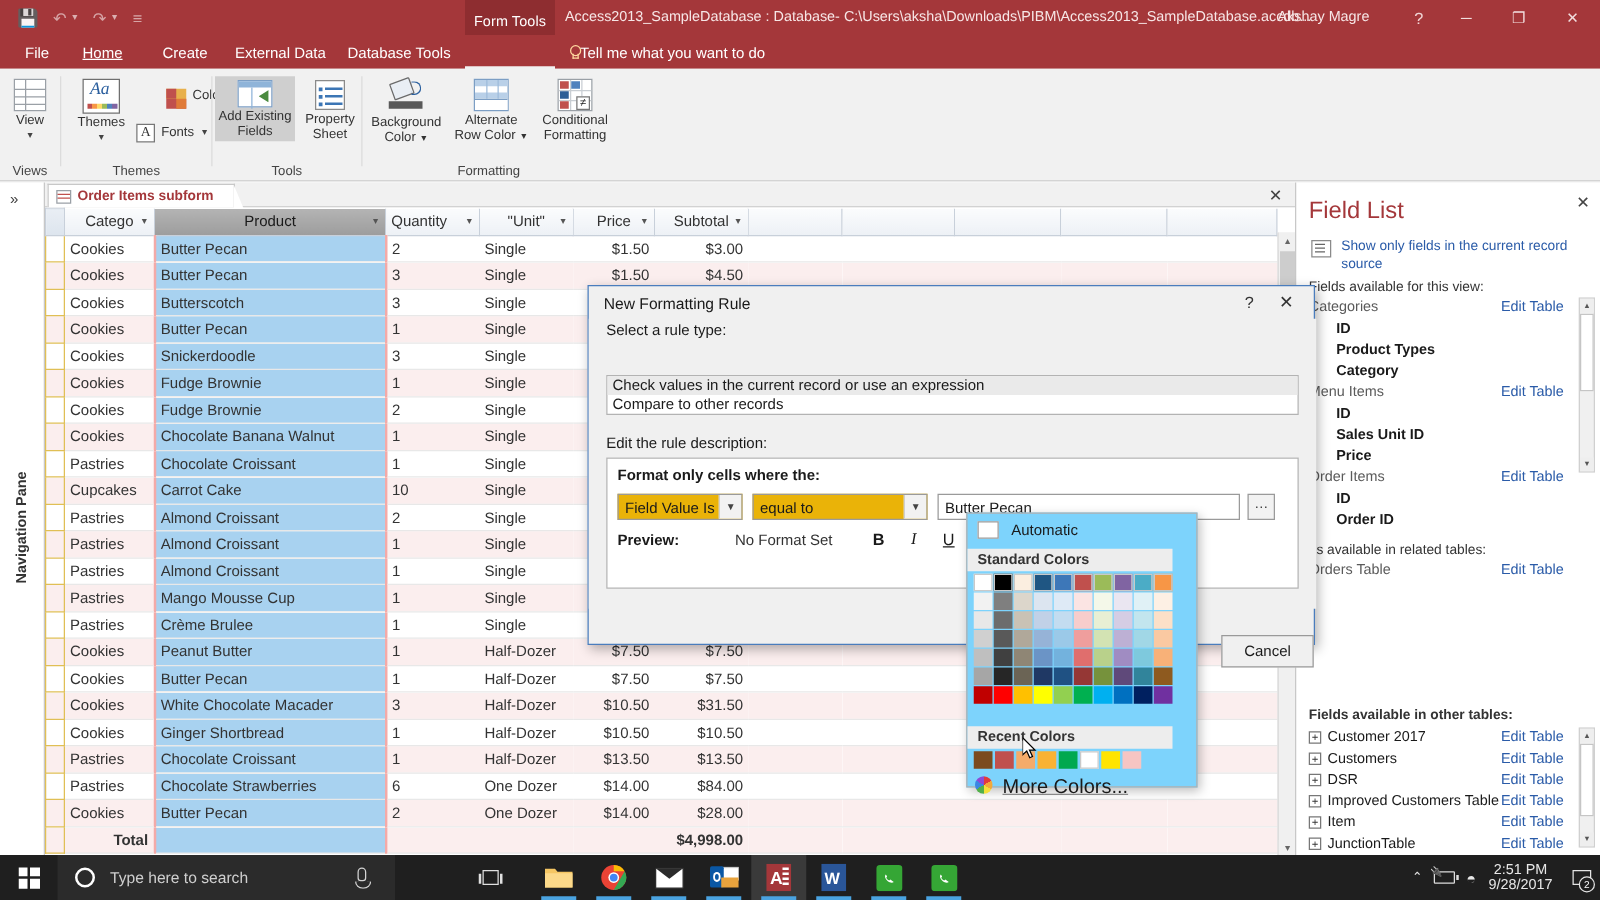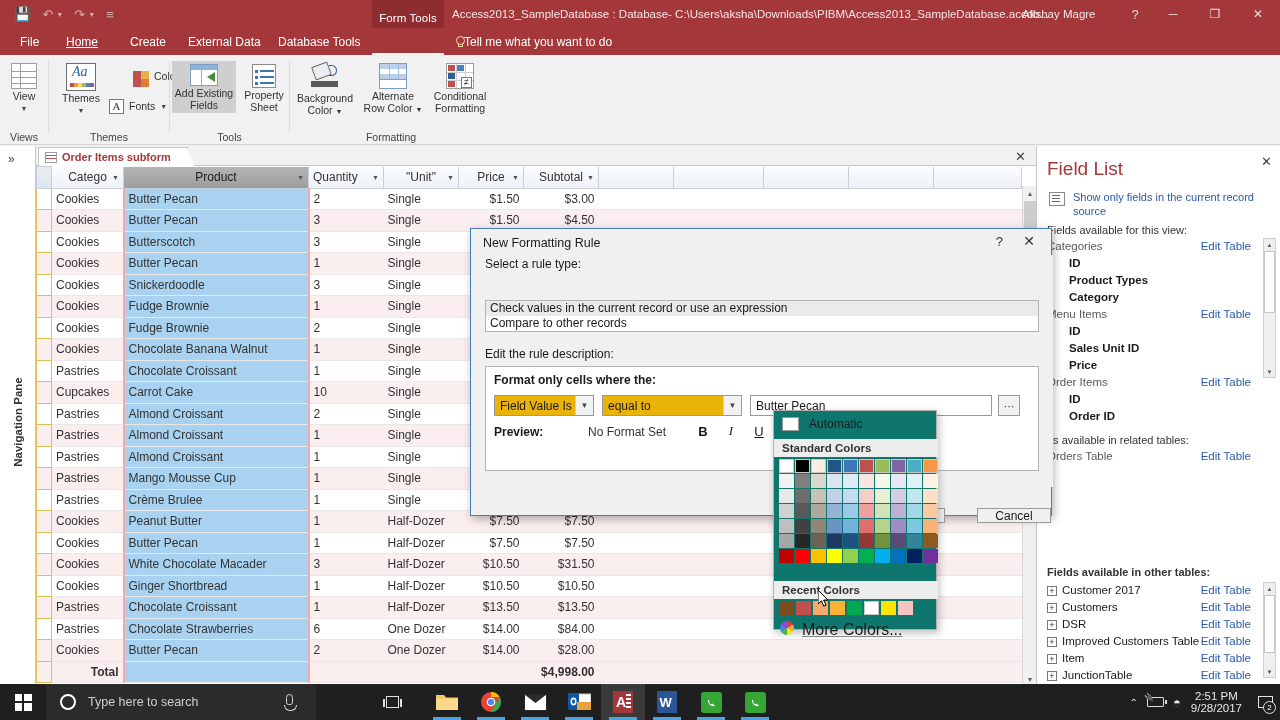--- a/index.html
+++ b/index.html
@@ -233,28 +233,28 @@
   .splitbtn { position:absolute; top:50px; height:26px; border:1px solid #b5b5b5; background:#f8f8f8; display:flex; align-items:center; cursor:pointer;}
   #sb-fill { left:290px; width:44px; border-color:#9a9a9a; background:#fff; }
   #sb-font { left:340px; width:44px; }
   .sb-ic { position:relative; width:22px; height:20px; margin-left:2px; }
   .sb-car { font-size:7px; color:#333; margin-left:2px; }
   .fillico .bk{position:absolute;left:3px;top:2px;width:11px;height:9px;border:1.2px solid #555;transform:rotate(-25deg);background:#dfe7f0;}
   .fillico .dr{position:absolute;left:13px;top:2px;width:5px;height:8px;border:1.2px solid #2a5f9e;border-left:none;border-radius:0 6px 6px 0;}
   .fillico .ln{position:absolute;left:1px;bottom:2px;width:19px;height:4px;background:#b9b9b9;}
   .fontico .a{position:absolute;left:5px;top:0px;font-size:12px;font-weight:bold;color:#1a1a1a;font-family:"Liberation Serif",serif;}
   .fontico .ln{position:absolute;left:3px;bottom:2px;width:15px;height:4px;background:#d32f2f;}
-  .dlg-btn { position:absolute; width:74px; height:15px; background:#f0f0f0; border:1px solid #9a9a9a; font-size:12px; display:flex; align-items:center; justify-content:center; color:#1a1a1a; cursor:pointer;}
+  .dlg-btn { position:absolute; width:74px; height:26px; background:#f0f0f0; border:1px solid #9a9a9a; font-size:12px; display:flex; align-items:center; justify-content:center; color:#1a1a1a; cursor:pointer;}
   #btn-ok { left:400px; top:253px; }
   #btn-cancel { left:506px; top:253px; }
 
   
   #colorpop {
-    position:absolute; left:773px; top:410px; width:164px; height:220px;
-    background:#0f766e; border:1px solid #b0b0b0; box-shadow:2px 3px 8px rgba(0,0,0,.26);
+    position:absolute; left:773px; top:410px; width:185px; height:220px;
+    background:#7dd3fc; border:1px solid #b0b0b0; box-shadow:2px 3px 8px rgba(0,0,0,.26);
   }
   #cp-auto { position:absolute; left:0; top:0; width:164px; height:26px; display:flex; align-items:center; gap:10px; padding-left:8px; font-size:12px; color:#1a1a1a; cursor:pointer;}
   #cp-auto .sw { width:17px; height:14px; background:#fff; border:1px solid #9a9a9a; }
   .cp-hdr { position:absolute; left:0; width:164px; height:18px; background:#ededed; font-size:11.5px; font-weight:bold; color:#333; display:flex; align-items:center; padding-left:8px; }
   #cp-hdr-std { top:28px; }
   #cp-hdr-rec { top:170px; }
   #cp-grid { position:absolute; left:5px; top:48px; display:grid; grid-template-columns:repeat(10,15px); grid-auto-rows:14px; gap:1px; }
   #cp-grid .c { width:15px; height:14px; cursor:pointer; }
   #cp-grid .c.first { border:1px solid #c9c9c9; }
   #cp-recent { position:absolute; left:5px; top:190px; display:grid; grid-template-columns:repeat(8,15px); grid-auto-rows:14px; gap:2px; }

